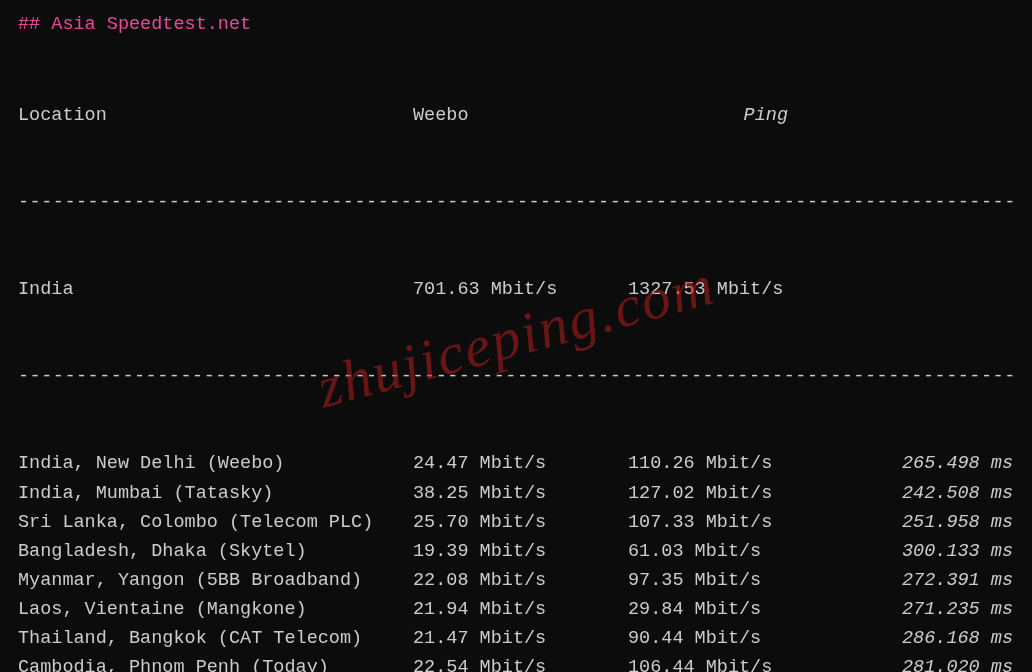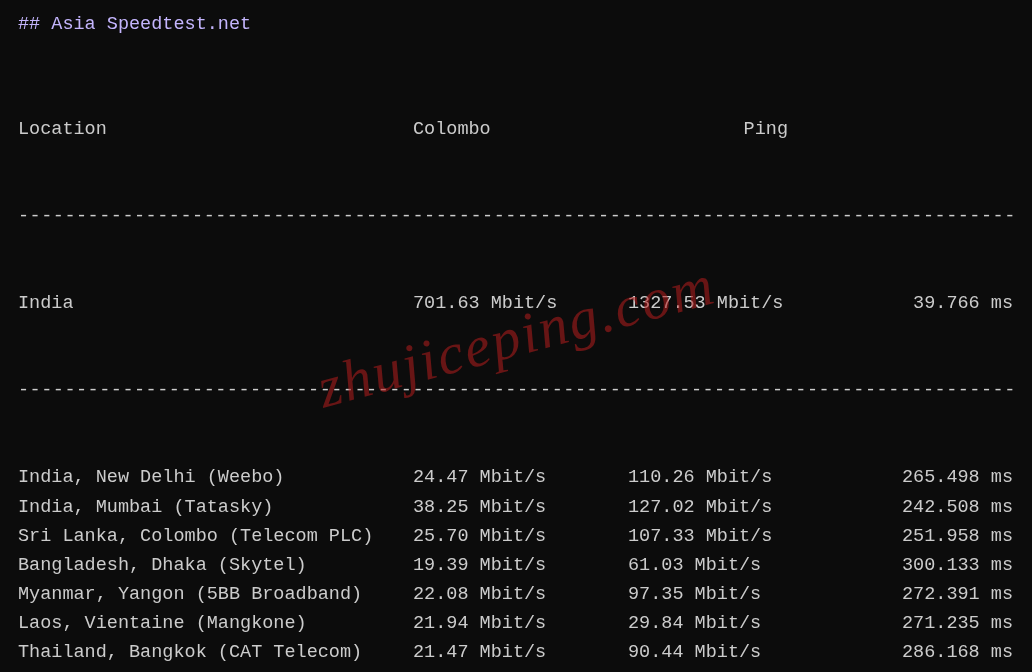--- a/index.html
+++ b/index.html
@@ -13,22 +13,22 @@
       font-family: 'Consolas', 'Courier New', monospace;
       font-size: 18.5px;
       line-height: 1.57;
       padding: 10px 18px;
       width: 1032px;
       height: 672px;
       overflow: hidden;
       position: relative;
     }
     .title {
-      color: #c4b5fd;
-      margin-bottom: 18px;
+      color: #ec4899;
+      margin-bottom: 4px;
     }
     .table {
       white-space: pre;
     }
     .row {
       display: flex;
     }
     .col-location {
       width: 395px;
       flex-shrink: 0;
@@ -38,20 +38,21 @@
       flex-shrink: 0;
     }
     .col-download {
       width: 225px;
       flex-shrink: 0;
     }
     .col-ping {
       width: 160px;
       flex-shrink: 0;
       text-align: right;
+      font-style: italic;
     }
     .dashes {
       color: #cccccc;
       letter-spacing: 0.5px;
       overflow: hidden;
       white-space: nowrap;
     }
     .watermark {
       position: absolute;
       top: 50%;
@@ -66,28 +67,27 @@
     }
   </style>
 </head>
 <body>
 
 <div class="title">## Asia Speedtest.net</div>
 
 <div class="table">
   <div class="row">
     <span class="col-location">Location</span>
-    <span class="col-upload">Colombo</span>
+    <span class="col-upload">Weebo</span>
     <span class="col-ping">Ping</span>
   </div>
   <div class="dashes">------------------------------------------------------------------------------------------</div>
   <div class="row">
     <span class="col-location">India</span>
     <span class="col-upload">701.63 Mbit/s</span>
     <span class="col-download">1327.53 Mbit/s</span>
-    <span class="col-ping">39.766 ms</span>
   </div>
   <div class="dashes">------------------------------------------------------------------------------------------</div>
   <div id="rows-container"><div class="row"><span class="col-location">India, New Delhi (Weebo)</span><span class="col-upload">24.47 Mbit/s</span><span class="col-download">110.26 Mbit/s</span><span class="col-ping">265.498 ms</span></div><div class="row"><span class="col-location">India, Mumbai (Tatasky)</span><span class="col-upload">38.25 Mbit/s</span><span class="col-download">127.02 Mbit/s</span><span class="col-ping">242.508 ms</span></div><div class="row"><span class="col-location">Sri Lanka, Colombo (Telecom PLC)</span><span class="col-upload">25.70 Mbit/s</span><span class="col-download">107.33 Mbit/s</span><span class="col-ping">251.958 ms</span></div><div class="row"><span class="col-location">Bangladesh, Dhaka (Skytel)</span><span class="col-upload">19.39 Mbit/s</span><span class="col-download">61.03 Mbit/s</span><span class="col-ping">300.133 ms</span></div><div class="row"><span class="col-location">Myanmar, Yangon (5BB Broadband)</span><span class="col-upload">22.08 Mbit/s</span><span class="col-download">97.35 Mbit/s</span><span class="col-ping">272.391 ms</span></div><div class="row"><span class="col-location">Laos, Vientaine (Mangkone)</span><span class="col-upload">21.94 Mbit/s</span><span class="col-download">29.84 Mbit/s</span><span class="col-ping">271.235 ms</span></div><div class="row"><span class="col-location">Thailand, Bangkok (CAT Telecom)</span><span class="col-upload">21.47 Mbit/s</span><span class="col-download">90.44 Mbit/s</span><span class="col-ping">286.168 ms</span></div><div class="row"><span class="col-location">Cambodia, Phnom Penh (Today)</span><span class="col-upload">22.54 Mbit/s</span><span class="col-download">106.44 Mbit/s</span><span class="col-ping">281.020 ms</span></div></div>
   
 </div>
 
 <div class="watermark">zhujiceping.com</div>
 
 </body></html>

